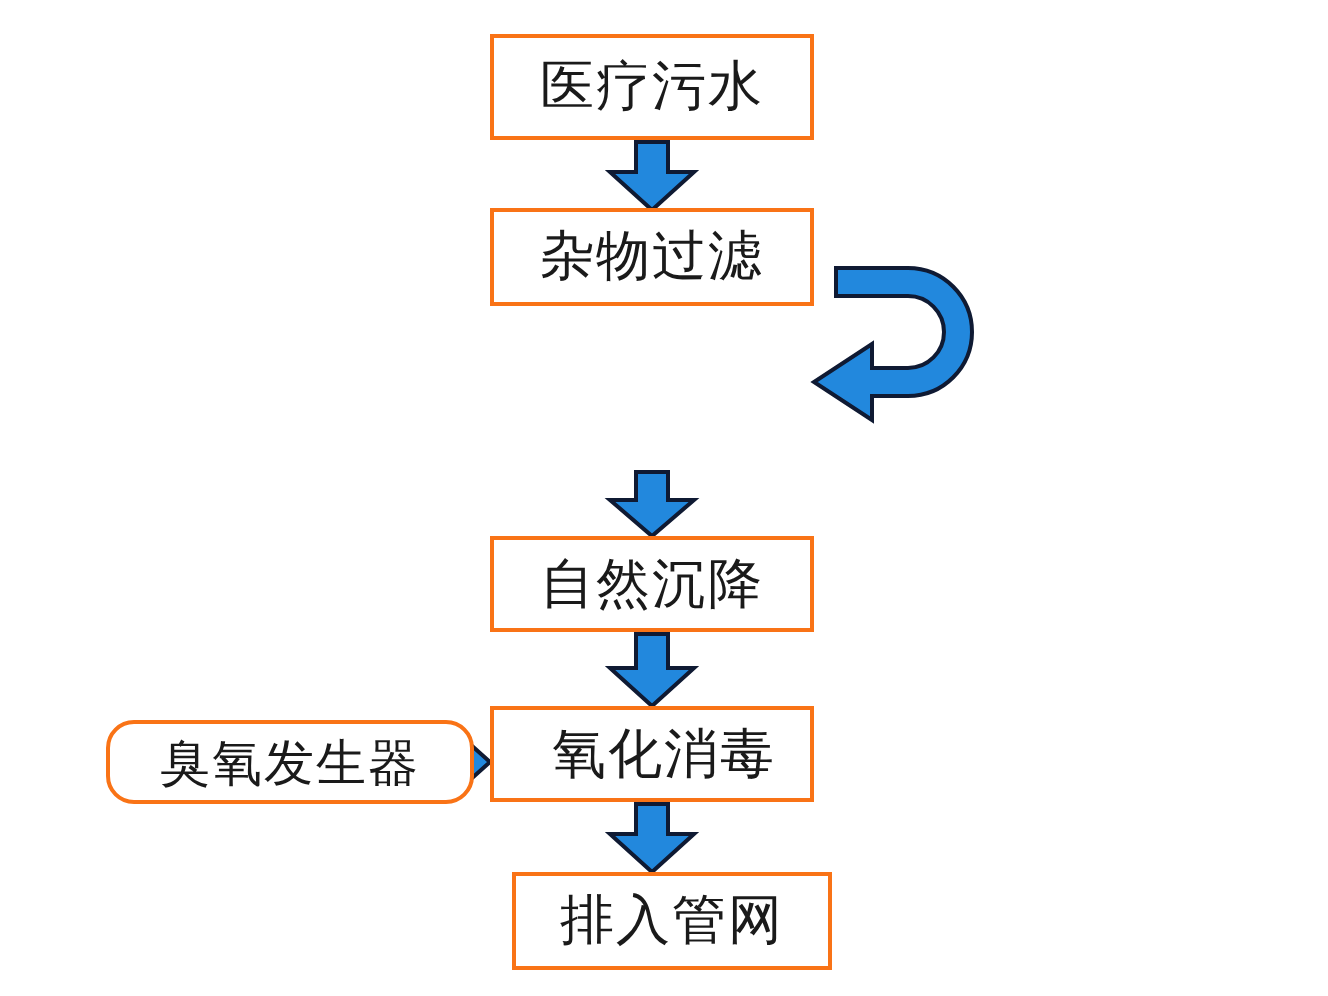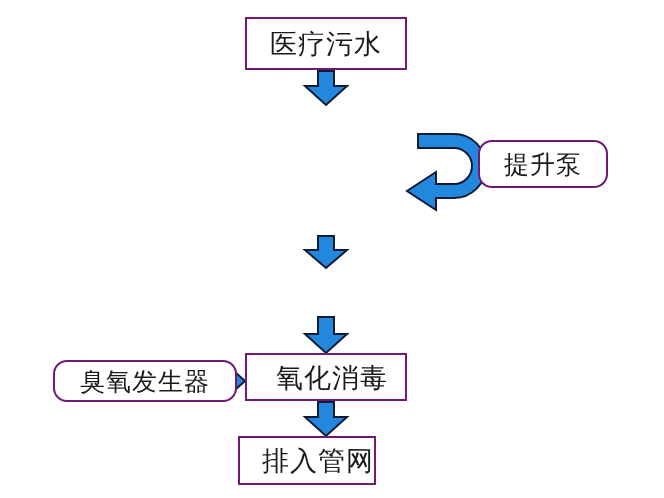--- a/index.html
+++ b/index.html
@@ -16,21 +16,21 @@
   #canvas {
     position: relative;
     width: 664px;
     height: 498px;
     background: #ffffff;
   }
   .node {
     position: absolute;
     box-sizing: border-box;
     background: #ffffff;
-    border: 2px solid #701a75;
+    border: 2px solid #f97316;
     display: flex;
     align-items: center;
     justify-content: center;
     color: #1a1a1a;
     font-family: "DejaVu Serif", "Liberation Serif", serif;
     letter-spacing: 1px;
     white-space: nowrap;
   }
   .node.process {
     font-size: 27px;
@@ -89,32 +89,35 @@
              L 50,56
              A 18,18 0 0 0 50,20
              L 14,20
              Z"></path>
   </svg>
 
   <div class="node process" style="left:245px; top:17px; width:162px; height:53px;">
     <span>医疗污水</span>
   </div>
 
+  <div class="node process" style="left:245px; top:104px; width:162px; height:49px;">
+    <span>杂物过滤</span>
+  </div>
 
 
+  <div class="node process" style="left:245px; top:268px; width:162px; height:48px;">
+    <span>自然沉降</span>
+  </div>
 
   <div class="node process" style="left:245px; top:353px; width:162px; height:48px;padding-left:12px;">
     <span>氧化消毒</span>
   </div>
 
-  <div class="node process" style="left:238px; top:436px; width:138px; height:49px;justify-content:flex-end;">
+  <div class="node process" style="left:256px; top:436px; width:160px; height:49px;">
     <span>排入管网</span>
   </div>
 
-  <div class="node rounded" style="left:478px; top:140px; width:130px; height:48px;">
-    <span>提升泵</span>
-  </div>
 
   <div class="node rounded" style="left:53px; top:360px; width:184px; height:42px;">
     <span>臭氧发生器</span>
   </div>
 
 </div>
 
 </body></html>

